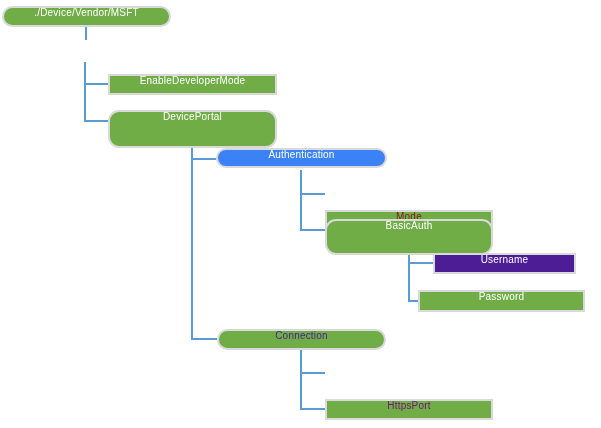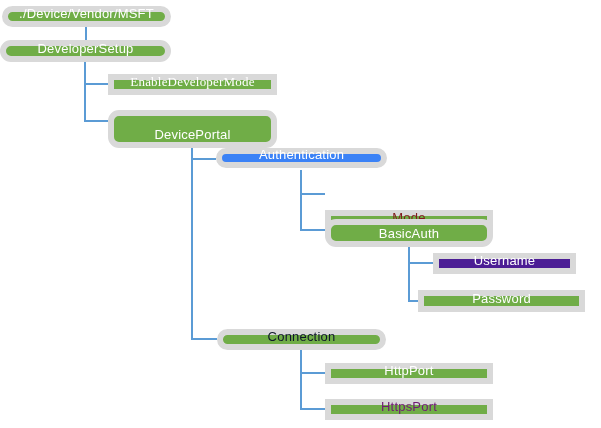--- a/index.html
+++ b/index.html
@@ -12,28 +12,28 @@
     width: 601px;
     height: 428px;
     background: #ffffff;
     overflow: hidden;
     font-family: "Liberation Sans", sans-serif;
   }
   .node {
     position: absolute;
     box-sizing: border-box;
     display: flex;
-    align-items: flex-end;
+    align-items: flex-start;
     justify-content: center;
     color: #ffffff;
-    font-size: 13px;
+    font-size: 10px;
     letter-spacing: 0.2px;
     line-height: 1;
     white-space: nowrap;
-    border: 6px solid #0c4a6e;
+    border: 2px solid #0c4a6e;
   }
   .node.pill { border-radius: 12px; }
   .node.rect { border-radius: 0; }
   .seg {
     position: absolute;
     background: #5B9BD5;
   }
   .node-label {
     display: inline-block;
     padding-bottom: 1px;
@@ -55,46 +55,40 @@
     <div class="seg" style="left: 300px; top: 229px; width: 25px; height: 2px; background: rgb(91, 155, 213);"></div>
     <div class="seg" style="left: 408px; top: 241px; width: 2px; height: 61px; background: rgb(91, 155, 213);"></div>
     <div class="seg" style="left: 408px; top: 262px; width: 25px; height: 2px; background: rgb(91, 155, 213);"></div>
     <div class="seg" style="left: 408px; top: 300px; width: 25px; height: 2px; background: rgb(91, 155, 213);"></div>
     <div class="seg" style="left: 300px; top: 350px; width: 2px; height: 60px; background: rgb(91, 155, 213);"></div>
     <div class="seg" style="left: 300px; top: 372px; width: 25px; height: 2px; background: rgb(91, 155, 213);"></div>
     <div class="seg" style="left: 300px; top: 408px; width: 25px; height: 2px; background: rgb(91, 155, 213);"></div>
     <div class="node pill" style="left: 2px; top: 6px; width: 169px; height: 21px; background: rgb(112, 173, 71); border-color: rgb(217, 217, 217); color: rgb(255, 255, 255); border-radius: 11px;">
       <span class="node-label">./Device/Vendor/MSFT</span>
     </div>
-    <div class="node pill" style="left: 0px; top: 40px; width: 171px; height: 22px; background: rgb(112, 173, 71); border-color: rgb(217, 217, 217); color: rgb(255, 255, 255); border-radius: 11px;">
-      <span class="node-label">DeveloperSetup</span>
-    </div>
-    <div class="node rect" style="left: 108px; top: 74px; width: 169px; height: 21px; background: rgb(112, 173, 71); border-color: rgb(217, 217, 217); color: rgb(255, 255, 255); font-family: Liberation Serif, serif;">
+    <div class="node rect" style="left: 108px; top: 74px; width: 169px; height: 21px; background: rgb(112, 173, 71); border-color: rgb(217, 217, 217); color: rgb(255, 255, 255);">
       <span class="node-label">EnableDeveloperMode</span>
     </div>
     <div class="node pill" style="left: 108px; top: 110px; width: 169px; height: 38px; background: rgb(112, 173, 71); border-color: rgb(217, 217, 217); color: rgb(255, 255, 255); border-radius: 11px;">
       <span class="node-label">DevicePortal</span>
     </div>
     <div class="node pill" style="left: 216px; top: 148px; width: 171px; height: 20px; background: #3b82f6; border-color: rgb(217, 217, 217); color: rgb(255, 255, 255); border-radius: 11px;">
       <span class="node-label">Authentication</span>
     </div>
     <div class="node rect" style="left: 325px; top: 176px; width: 168px; height: 21px; background: rgb(112, 173, 71); border-color: rgb(217, 217, 217); color: #7f1d1d; margin-top: 34px;">
       <span class="node-label">Mode</span>
     </div>
-    <div class="node pill" style="left: 325px; top: 219px; width: 168px; height: 28px; background: rgb(112, 173, 71); border-color: rgb(217, 217, 217); color: rgb(255, 255, 255); border-radius: 11px;">
+    <div class="node pill" style="left: 325px; top: 219px; width: 168px; height: 36px; background: rgb(112, 173, 71); border-color: rgb(217, 217, 217); color: rgb(255, 255, 255); border-radius: 11px;">
       <span class="node-label">BasicAuth</span>
     </div>
     <div class="node rect" style="left: 433px; top: 253px; width: 143px; height: 21px; background: #4c1d95; border-color: rgb(217, 217, 217); color: rgb(255, 255, 255);">
       <span class="node-label">Username</span>
     </div>
     <div class="node rect" style="left: 418px; top: 290px; width: 167px; height: 22px; background: rgb(112, 173, 71); border-color: rgb(217, 217, 217); color: rgb(255, 255, 255);">
       <span class="node-label">Password</span>
     </div>
-    <div class="node pill" style="left: 217px; top: 329px; width: 169px; height: 21px; background: rgb(112, 173, 71); border-color: rgb(217, 217, 217); color: #0f172a; border-radius: 11px;">
+    <div class="node pill" style="left: 217px; top: 329px; width: 169px; height: 21px; background: rgb(112, 173, 71); border-color: rgb(217, 217, 217); color: #4c1d95; border-radius: 11px;">
       <span class="node-label">Connection</span>
-    </div>
-    <div class="node rect" style="left: 325px; top: 363px; width: 168px; height: 21px; background: rgb(112, 173, 71); border-color: rgb(217, 217, 217); color: rgb(255, 255, 255);">
-      <span class="node-label">HttpPort</span>
     </div>
     <div class="node rect" style="left: 325px; top: 399px; width: 168px; height: 21px; background: rgb(112, 173, 71); border-color: rgb(217, 217, 217); color: #701a75;">
       <span class="node-label">HttpsPort</span>
     </div>
   </div>
 
 </body></html>

